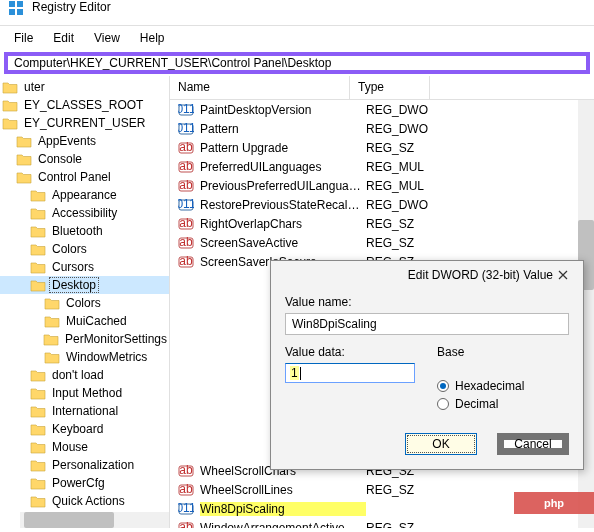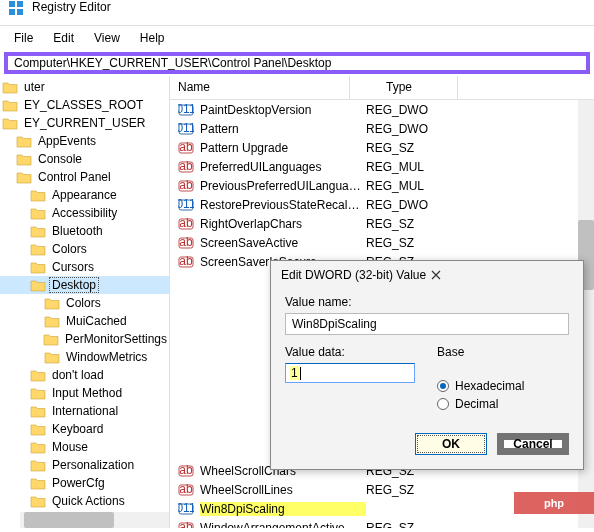--- a/index.html
+++ b/index.html
@@ -21,52 +21,52 @@
 .tree { padding: 2px 0; }
 .tree-item { display: flex; align-items: center; height: 18px; padding-left: 0; white-space: nowrap; cursor: default; }
 .tree-item.selected { background: #cce8ff; }
 .tree-item.selected .label { outline: 1px dotted #555; }
 .tree-item .folder-icon { width: 16px; height: 14px; margin-right: 4px; flex-shrink:0; }
 .tree-item .label { padding: 0 2px; }
 
 .list-header { display: flex; height: 24px; border-bottom: 1px solid #e0e0e0; }
 .list-header .col { padding: 4px 8px; border-right: 1px solid #e0e0e0; cursor: default; }
 .col-name { width: 180px; }
-.col-type { width: 80px; margin-left: 28px; }
+.col-type { width: 80px; }
 
 .list-body { }
 .list-row { display: flex; align-items: center; height: 19px; cursor: default; white-space: nowrap; }
 .list-row .val-icon { width: 16px; height: 16px; margin: 0 6px 0 8px; flex-shrink:0; }
 .list-row .name-cell { width: 166px; overflow: hidden; text-overflow: ellipsis; padding-right: 4px; }
 .list-row .type-cell { width: 80px; overflow: hidden; }
 .list-row.highlighted .name-cell { background: #ffff66; }
 
 .scrollbar-v { position: absolute; right: 0; top: 24px; bottom: 0; width: 16px; background: #f0f0f0; }
 .scrollbar-thumb { width: 100%; background: #c0c0c0; border-radius: 2px; }
 
 .tree-hscroll { position: absolute; bottom: 0; left: 20px; right: 0; height: 16px; background: #f0f0f0; }
 .tree-hscroll .thumb { height: 100%; width: 90px; background: #c0c0c0; border-radius:2px; margin-left: 4px; }
 
 
 .dialog { position: absolute; left: 270px; top: 260px; width: 314px; background: #f3f3f3; border: 1px solid #888; box-shadow: 2px 2px 8px rgba(0,0,0,0.25); }
-.dialog-title { height: 28px; display: flex; align-items: center; justify-content: flex-start; padding: 0 10px; font-size: 12px; }
+.dialog-title { height: 28px; display: flex; align-items: center; justify-content: flex-end; padding: 0 10px; font-size: 12px; }
 .dialog-close { width: 20px; height: 20px; display:flex; align-items:center; justify-content:center; cursor: default; }
 .dialog-body { padding: 6px 14px 14px 14px; }
 .dlg-label { font-size: 12px; margin-bottom: 4px; }
 .dlg-text-ro { border: 1px solid #bbb; background: #fff; padding: 3px 6px; margin-bottom: 10px; font-size: 12px; }
 .dlg-row { display: flex; gap: 20px; }
 .dlg-col { flex: 1; }
 .dlg-input { border: 1px solid #6aa0ff; border-top: 1px solid #0067c0; background: #fff; padding: 2px 4px; width: 130px; font-size: 12px; }
 .dlg-input .sel { background: #ffff99; padding: 0 1px; }
 .dlg-caret { display:inline-block; width:1px; height:13px; background:#000; vertical-align:middle; margin-left:1px; }
 .fieldset-label { font-size: 12px; margin-bottom: 20px; }
 .radio-row { display: flex; align-items: center; gap: 6px; font-size: 12px; margin-bottom: 4px; }
 .radio { width: 12px; height: 12px; border: 1px solid #666; border-radius: 50%; display:inline-flex; align-items:center; justify-content:center; background:#fff; }
 .radio.checked::after { content:""; width:6px; height:6px; background:#0067c0; border-radius:50%; }
-.dlg-buttons { display:flex; justify-content:flex-end; gap: 10px; margin-top: 18px; font-weight: bold; }
+.dlg-buttons { display:flex; justify-content:flex-end; gap: 20px; margin-top: 18px; }
 .btn { min-width: 72px; height: 22px; border: 7px solid #737373; background: #fdfdfd; cursor: default; display:flex; align-items:center; justify-content:center; font-size:12px; }
 .btn.default { border: 1px solid #0067c0; background: #fffde6; outline: 1px dotted #555; outline-offset: -3px; }
 
 .watermark { position:absolute; right:0; bottom:18px; width:80px; height:22px; background:#d9534f; color:#fff; display:flex; align-items:center; justify-content:center; font-weight:bold; font-size:11px; opacity:0.9; }
 </style>
 </head>
 <body>
 
 <div class="titlebar">
   <span class="app-icon">

